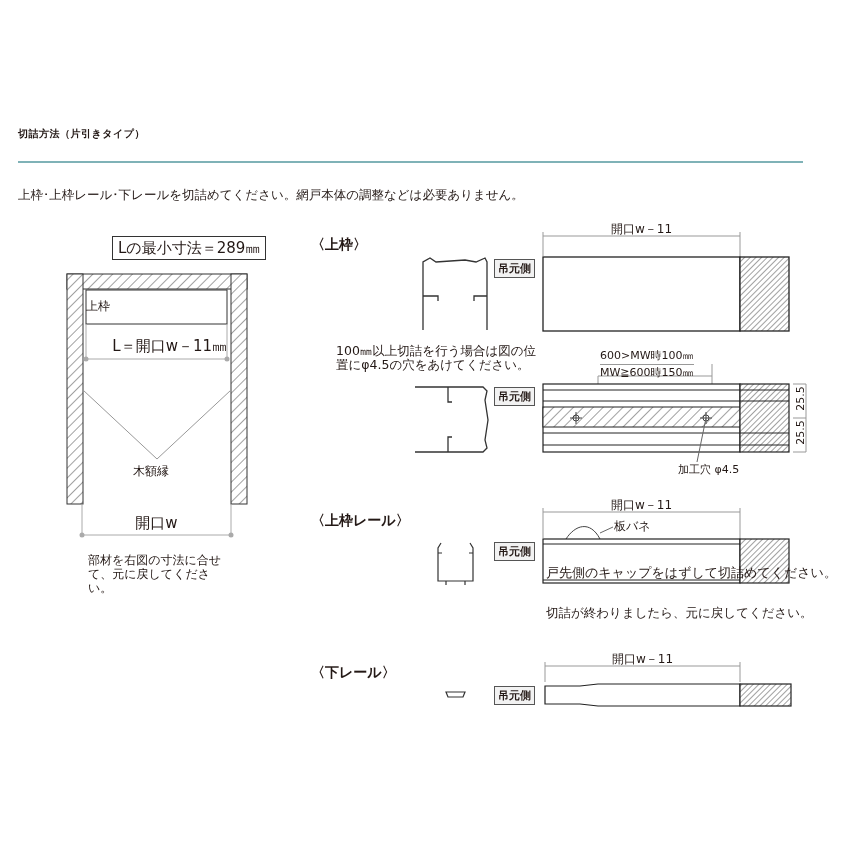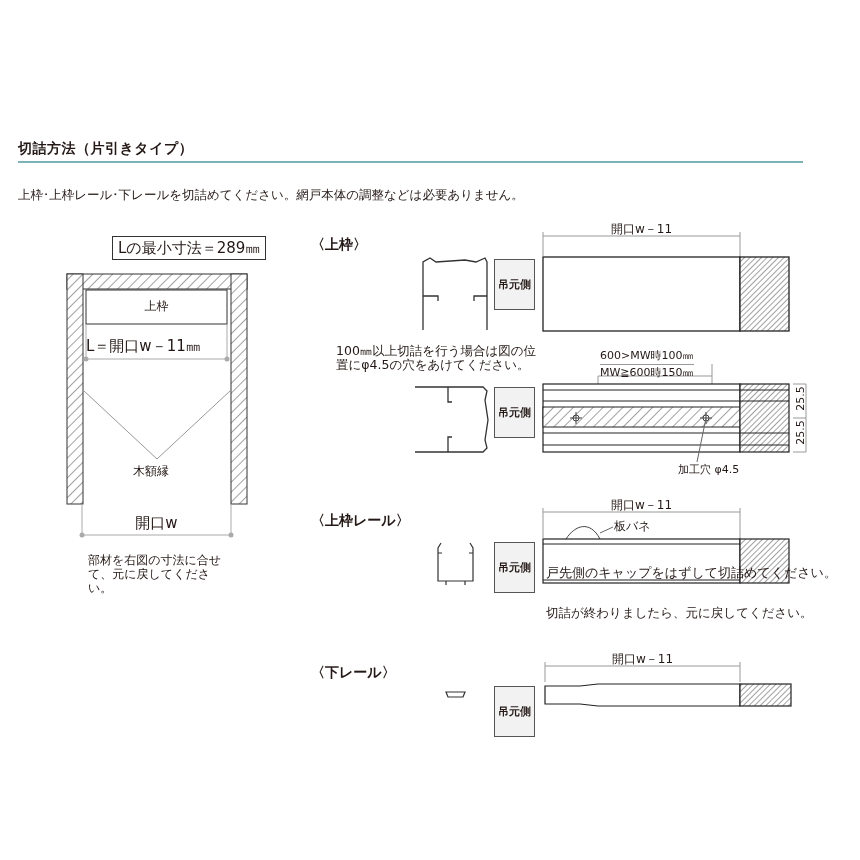--- a/index.html
+++ b/index.html
@@ -1,25 +1,25 @@
 <!DOCTYPE html>
 <html><head>
 <meta charset="utf-8">
 <style>
   html, body { margin:0; padding:0; background:#ffffff; }
   body { width:860px; height:860px; position:relative; overflow:hidden;
          font-family:"DejaVu Sans", "Liberation Sans", sans-serif; color:#231815; }
   .abs { position:absolute; }
-  .title { left:18px; top:140px; font-size:14px; font-weight:bold; letter-spacing:0.5px; }
+  .title { left:18px; top:127px; font-size:10px; font-weight:bold; letter-spacing:0.5px; }
   .rule { left:18px; top:161px; width:785px; height:2px; background:#7fb2b7; }
   .intro { left:18px; top:187px; font-size:12.5px; }
   .minbox { left:75px; top:236px; border:1px solid #333; padding:0 5px; font-size:15px; line-height:22px;margin-left:37px; }
   .sec { font-size:14px; font-weight:bold; }
   .note { font-size:12px; line-height:14px; }
-  .tag { background:#f2f2f2; border:1px solid #555; font-size:11px; font-weight:bold; padding:17px 3px; line-height:15px; }
+  .tag { background:#f2f2f2; border:1px solid #555; font-size:11px; font-weight:bold; padding:1px 3px; line-height:15px; }
   .small { font-size:11px; }
   svg { position:absolute; left:0; top:0; }
 </style>
 </head>
 <body>
 
 <svg width="860" height="860">
   <defs>
     <pattern id="hatch" patternUnits="userSpaceOnUse" width="7" height="7" patternTransform="rotate(45)">
       <rect width="7" height="7" fill="#fff"></rect>
@@ -130,22 +130,22 @@
     <path d="M545,686 L580,686 L598,684 L740,684 L740,706 L598,706 L580,704 L545,704 Z" fill="#fff" stroke-width="1.2"></path>
     <rect x="740" y="684" width="51" height="22" fill="url(#hatchfine)" stroke-width="1.2"></rect>
   </g>
 </svg>
 
 <div class="abs title">切詰方法（片引きタイプ）</div>
 <div class="abs rule"></div>
 <div class="abs intro">上枠･上枠レール･下レールを切詰めてください。網戸本体の調整などは必要ありません。</div>
 
 <div class="abs minbox">Lの最小寸法＝289㎜</div>
-<div class="abs" style="left:86px;top:298px;width:141px;text-align:center;font-size:12px;">上枠</div>
-<div class="abs" style="left:86px;top:337px;width:141px;text-align:left;font-size:15px;">L＝開口w－11㎜</div>
+<div class="abs" style="left:86px;top:298px;width:141px;font-size:12px;">上枠</div>
+<div class="abs" style="left:86px;top:337px;width:141px;text-align:right;font-size:15px;">L＝開口w－11㎜</div>
 <div class="abs" style="left:133px;top:463px;font-size:12px;">木額縁</div>
 <div class="abs" style="left:82px;top:514px;width:149px;text-align:center;font-size:15px;">開口w</div>
 <div class="abs note" style="left:88px;top:553px;width:140px;font-size:12px;">部材を右図の寸法に合せて、元に戻してください。</div>
 
 <div class="abs sec" style="left:311px;top:236px;">〈上枠〉</div>
 <div class="abs tag" style="left:494px;top:259px;">吊元側</div>
 <div class="abs small" style="left:543px;top:221px;width:197px;text-align:center;font-size:12px;">開口w－11</div>
 <div class="abs note" style="left:336px;top:344px;width:205px;font-size:12.5px;">100㎜以上切詰を行う場合は図の位置にφ4.5の穴をあけてください。</div>
 <div class="abs small" style="left:600px;top:348px;">600&gt;MW時100㎜</div>
 <div class="abs small" style="left:600px;top:364px;border-top:1px solid #999;">MW≧600時150㎜</div>

